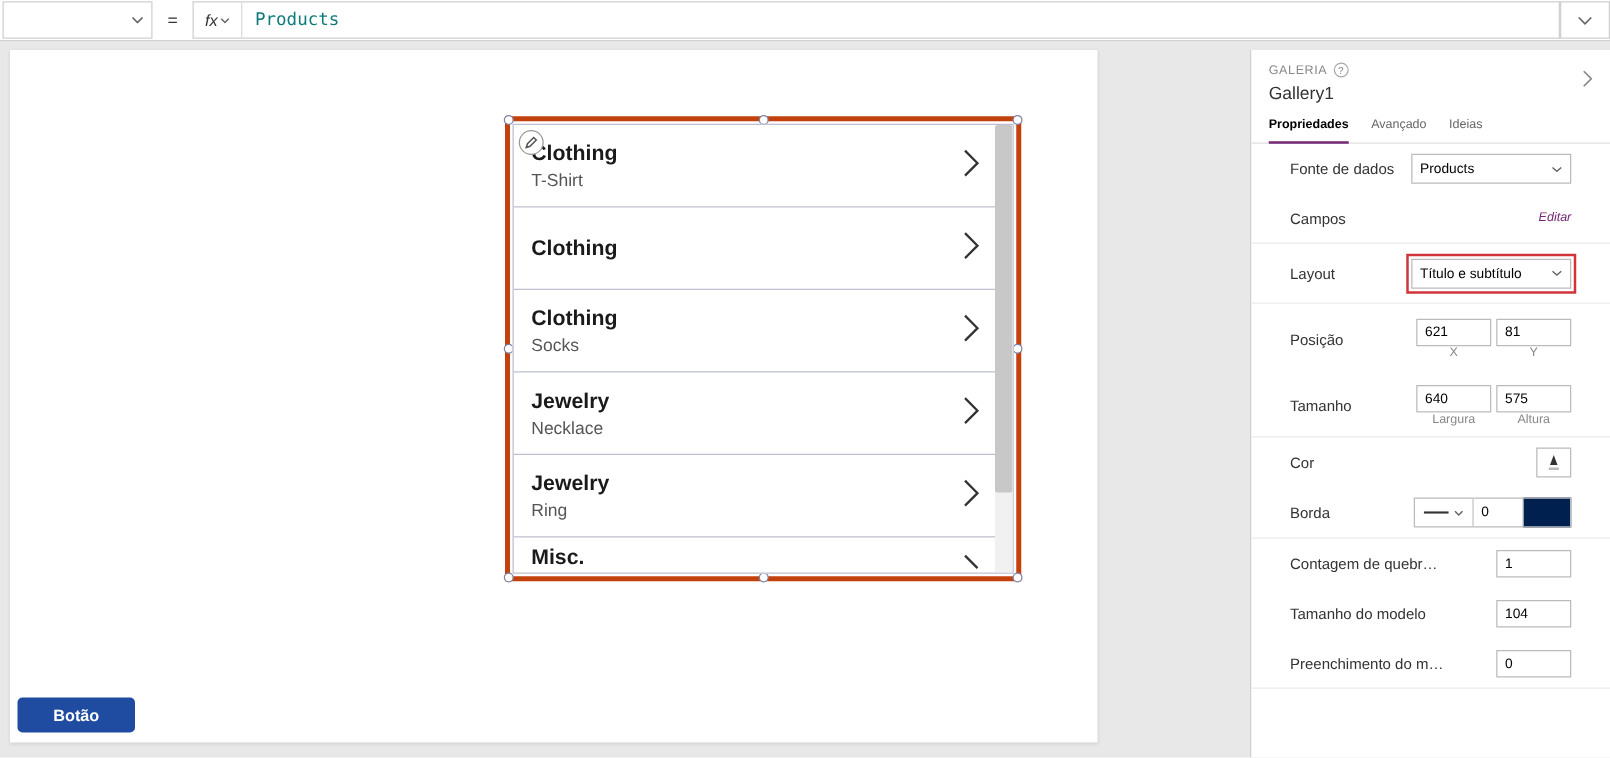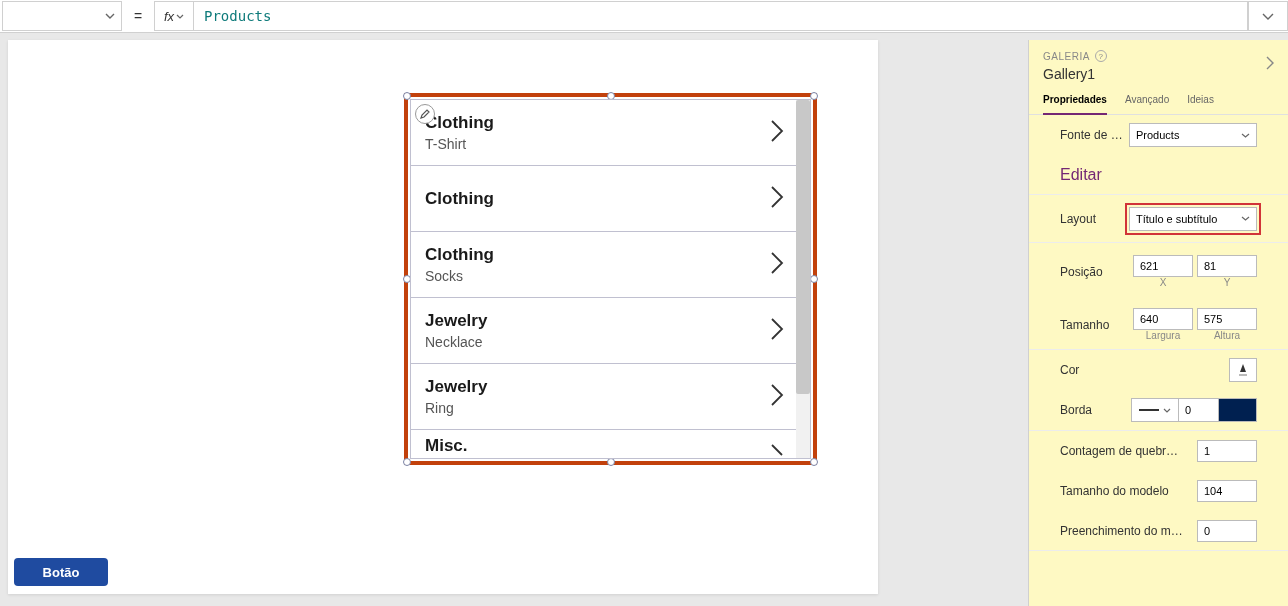--- a/index.html
+++ b/index.html
@@ -29,36 +29,36 @@
 .gallery-scroll { position: absolute; top: 0; right: 0; width: 14px; bottom: 0; background: #f1f1f1; }
 .gallery-scroll-thumb { position: absolute; top: 0; left: 0; right: 0; height: 82%; background: #c8c8c8; border-radius: 2px; }
 .g-item { height: 66px; border-bottom: 1px solid #c0c0d0; padding: 10px 14px; position: relative; margin-right: 14px; display: flex; flex-direction: column; justify-content: center; }
 .g-item:last-child { border-bottom: none; height: 40px; padding-top:6px; justify-content: flex-start;}
 .g-title { font-size: 17px; font-weight: 600; color: #1a1a1a; }
 .g-sub { font-size: 14px; color: #555; margin-top: 3px; }
 .g-arrow { position: absolute; right: 12px; top: 50%; transform: translateY(-50%); }
 .edit-badge { position: absolute; top: 4px; left: 4px; width: 20px; height: 20px; border: 1px solid #999; border-radius: 50%; background: #fff; display: flex; align-items: center; justify-content: center; z-index: 2; }
 
 
-.rpanel { position: absolute; top: 40px; right: 0; width: 260px; bottom: 0; background: #fef9c3; border-left: 1px solid #d0d0d0; overflow: hidden; }
+.rpanel { position: absolute; top: 40px; right: 0; width: 288px; bottom: 0; background: #ffffff; border-left: 1px solid #d0d0d0; overflow: hidden; }
 .rp-header { padding: 10px 14px 4px 14px; position: relative; }
 .rp-breadcrumb { font-size: 10px; color: #888; letter-spacing: 0.5px; display: flex; align-items: center; gap: 5px; }
 .rp-help { display:inline-flex; width:12px; height:12px; border:1px solid #aaa; border-radius:50%; align-items:center; justify-content:center; font-size:8px; color:#888;}
 .rp-name { font-size: 14px; color: #333; margin-top: 4px; }
 .rp-chevron { position: absolute; right: 14px; top: 16px; }
 .rp-tabs { display: flex; gap: 18px; padding: 8px 14px 0 14px; border-bottom: 1px solid #e0e0e0; }
 .rp-tab { font-size: 10px; color: #666; padding-bottom: 8px; cursor: pointer; }
 .rp-tab.active { color: #000; font-weight: 600; border-bottom: 2px solid #742774; margin-bottom: -1px; }
 .rp-body {}
 .rp-row { padding: 8px 31px; border-bottom: 1px solid #ececec; display: flex; align-items: center; min-height: 40px; position: relative; }
 .rp-row.no-border { border-bottom: none; }
 .rp-label { font-size: 12px; color: #333; flex: 1; white-space: nowrap; overflow: hidden; text-overflow: ellipsis; }
 .rp-dd { width: 128px; height: 24px; border: 1px solid #bbb; background: #fff; display: flex; align-items: center; justify-content: space-between; padding: 0 6px; font-size: 11px; }
 .rp-dd.highlight { outline: 2px solid #d13438; outline-offset: 2px; }
-.rp-link { font-size: 16px; color: #742774; cursor: pointer; }
+.rp-link { font-size: 10px; color: #742774; cursor: pointer; font-style: italic; }
 .rp-toggle-row { display: flex; align-items: center; gap: 6px; }
 .rp-toggle-label { font-size: 11px; color: #333; }
 .toggle { width: 36px; height: 16px; border-radius: 10px; position: relative; }
 .toggle.on { background: #742774; }
 .toggle .knob { width: 12px; height: 12px; background: #fff; border-radius: 50%; position: absolute; top: 2px; }
 .toggle.on .knob { right: 2px; }
 .rp-input { width: 60px; height: 22px; border: 1px solid #bbb; background: #fff; font-size: 11px; padding: 0 6px; text-align: left; }
 .rp-input-pair { display: flex; gap: 0; flex-direction: column; align-items: flex-end;}
 .rp-pair-row { display:flex; gap:4px;}
 .rp-pair-labels { display:flex; gap:4px; width:124px; }
@@ -194,20 +194,21 @@
         <span>Products</span>
         <span class="chev">
             <svg width="9" height="5">
               <path d="M1 1 L4.5 4 L8 1" stroke="#666" fill="none" stroke-width="1.2"></path>
             </svg>
           </span>
       </div>
     </div>
 
     <div class="rp-row">
+      <div class="rp-label">Campos</div>
       <div class="rp-link">Editar</div>
     </div>
 
     <div class="rp-row" style="min-height:48px;gap:13px;">
       <div class="rp-label">Layout</div>
       <div class="rp-dd highlight">
         <span>Título e subtítulo</span>
         <span class="chev">
             <svg width="9" height="5">
               <path d="M1 1 L4.5 4 L8 1" stroke="#666" fill="none" stroke-width="1.2"></path>

